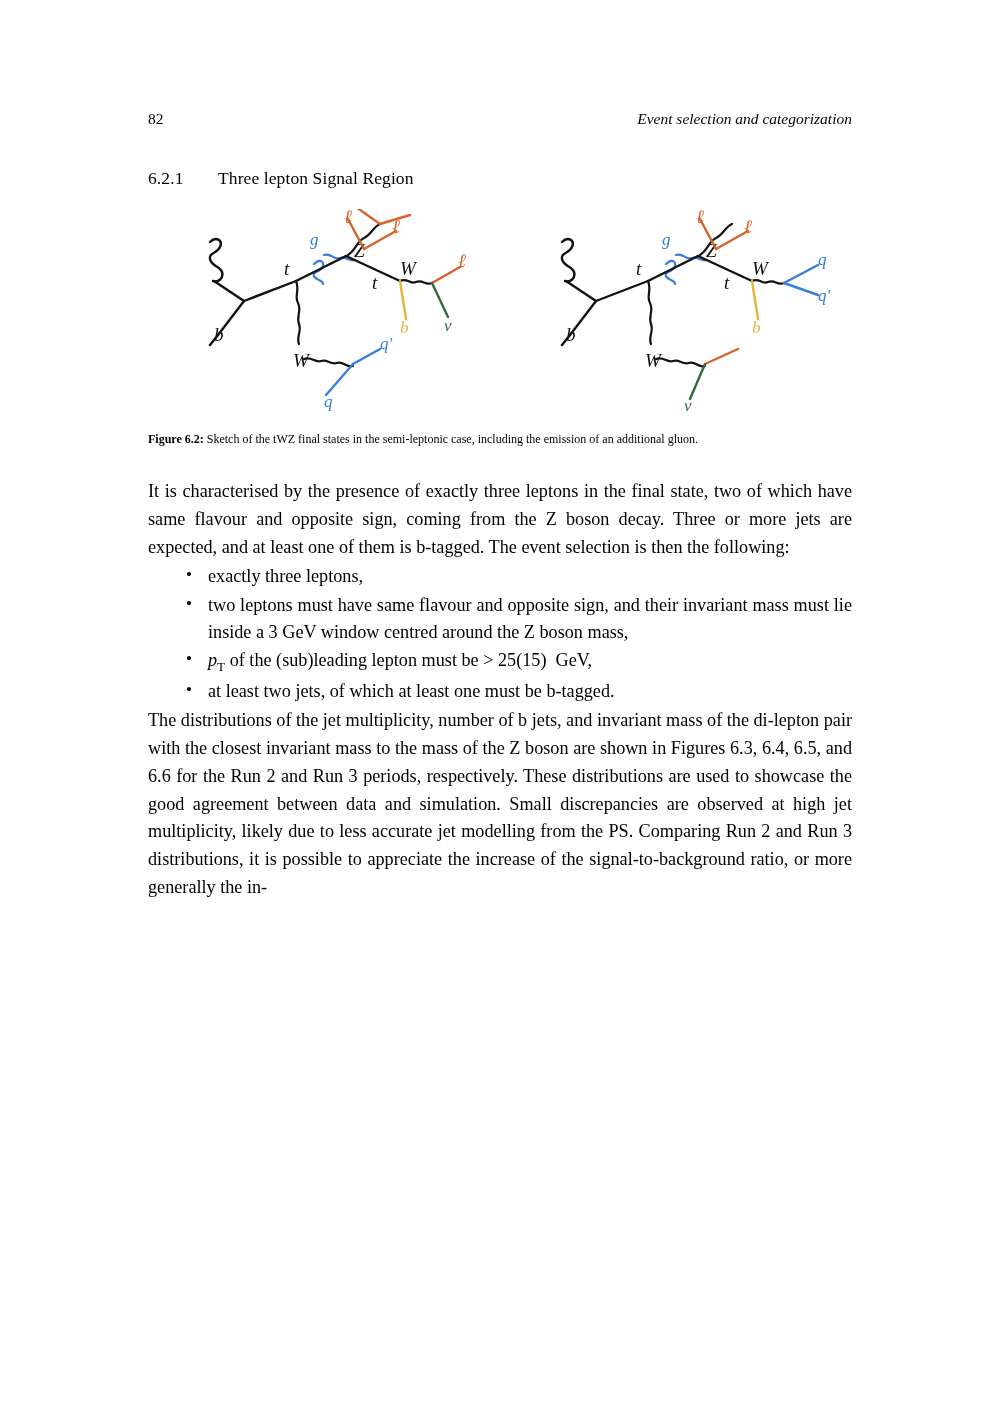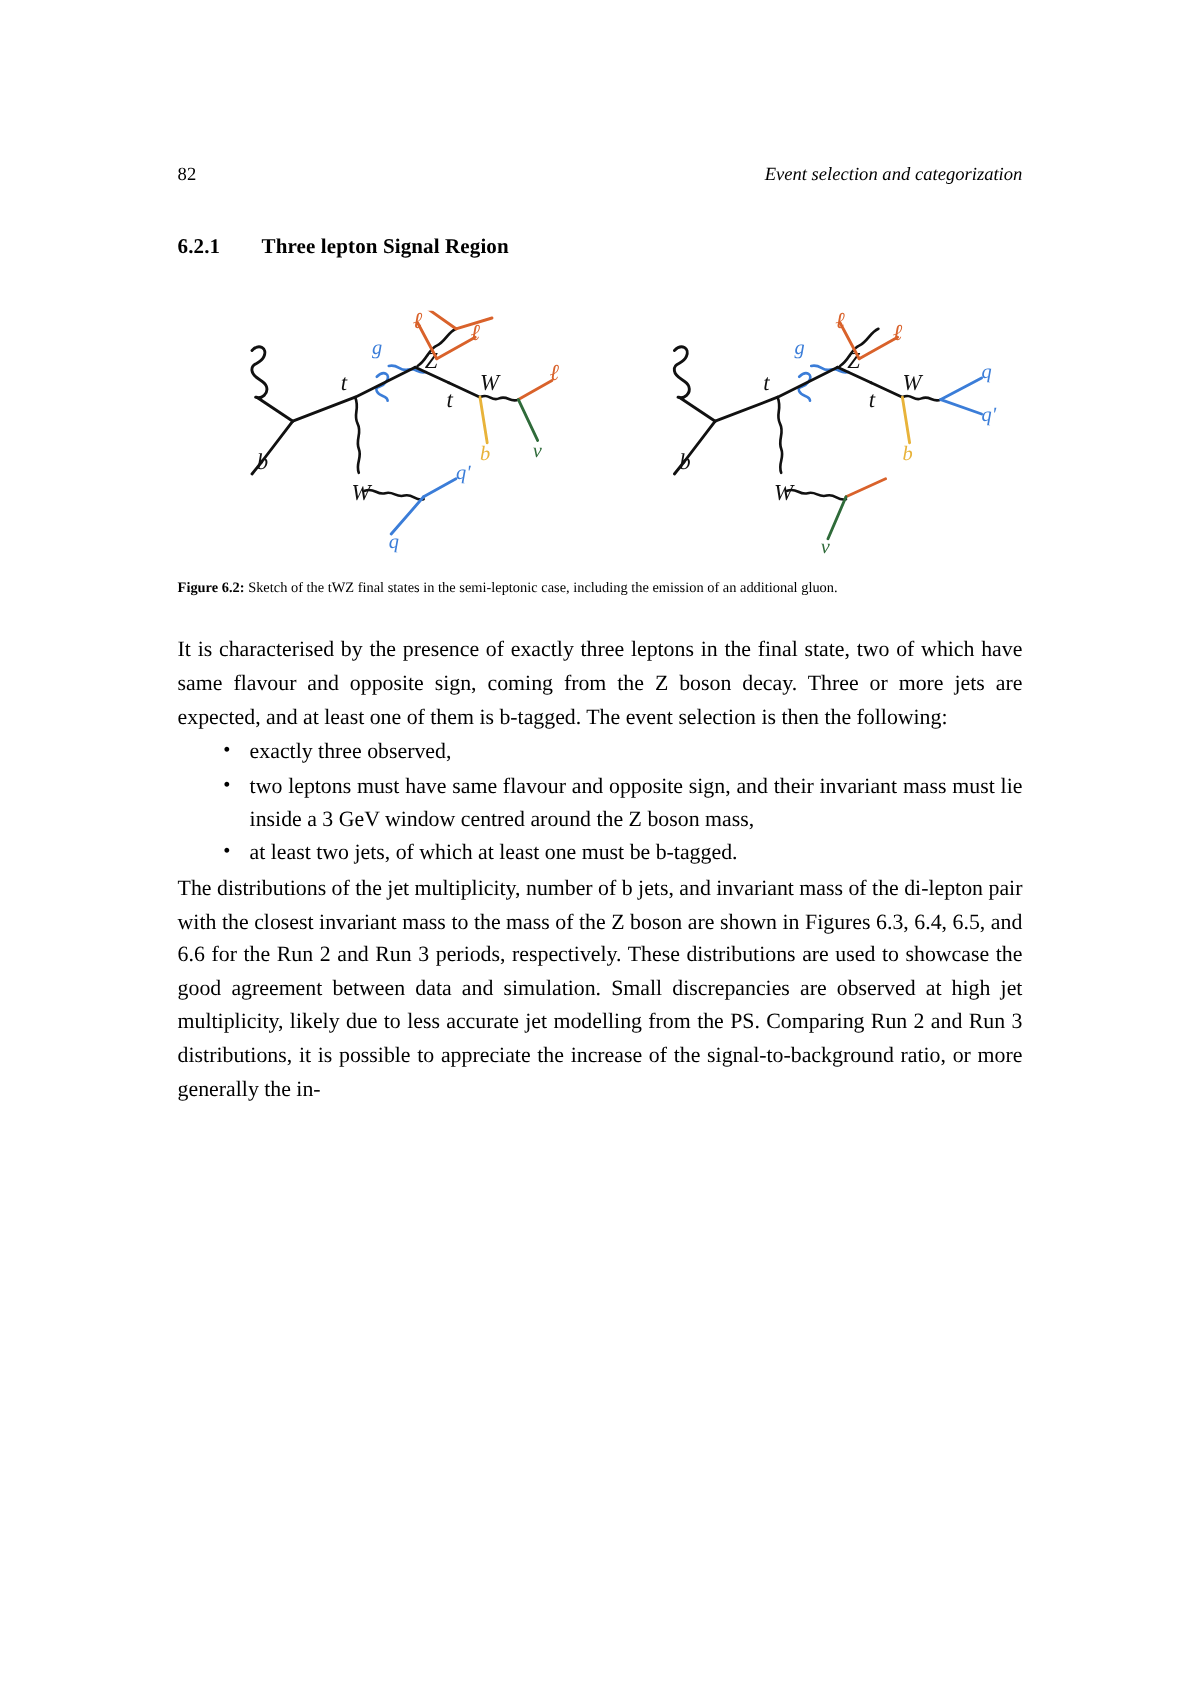--- a/index.html
+++ b/index.html
@@ -31,31 +31,30 @@
   .runninghead {
     display: flex;
     justify-content: space-between;
     align-items: baseline;
     font-size: 15.5px;
     margin-bottom: 40px;
   }
   .runninghead .folio {
     font-family: "Liberation Serif", serif;
     font-size: 15.5px;
-    margin-top: 27px;
   }
   .runninghead .chaptertitle {
     font-style: italic;
     font-size: 15.5px;
   }
   
   .section-heading {
-    font-weight: bold;
+    font-weight: normal;
     font-size: 17.5px;
-    margin-bottom: 43px;
+    margin-bottom: 20px;
     letter-spacing: 0.1px;
   }
   .section-heading .num {
     display: inline-block;
     width: 70px;
   }
   
   .figure-block {
     margin: 0 0 10px 0;
   }
@@ -230,22 +229,23 @@
       <div class="figure-caption">
         <b>Figure 6.2:</b>
         <span>Sketch of the tWZ final states in the semi-leptonic case, including the emission of an additional gluon.</span>
       </div>
     </div>
 
     <div class="body-text">
       <p>It is characterised by the presence of exactly three leptons in the final state, two of which have same flavour and opposite sign, coming from the Z boson decay. Three or more jets are expected, and at least one of them is b-tagged. The event selection is then the following:</p>
 
       <ul class="bullets">
-        <li>exactly three observed,</li>
+        <li>exactly three leptons,</li>
         <li>two leptons must have same flavour and opposite sign, and their invariant mass must lie inside a 3 GeV window centred around the Z boson mass,</li>
+        <li><span class="it">p</span><span class="sub">T</span> of the (sub)leading lepton must be &gt; 25(15)&nbsp; GeV,</li>
         <li>at least two jets, of which at least one must be b-tagged.</li>
       </ul>
 
 
       <p>The distributions of the jet multiplicity, number of b jets, and invariant mass of the di-lepton pair with the closest invariant mass to the mass of the Z boson are shown in Figures 6.3, 6.4, 6.5, and 6.6 for the Run 2 and Run 3 periods, respectively. These distributions are used to showcase the good agreement between data and simulation. Small discrepancies are observed at high jet multiplicity, likely due to less accurate jet modelling from the PS. Comparing Run 2 and Run 3 distributions, it is possible to appreciate the increase of the signal-to-background ratio, or more generally the in-</p>
     </div>
 
   </div>
 </div>
 

